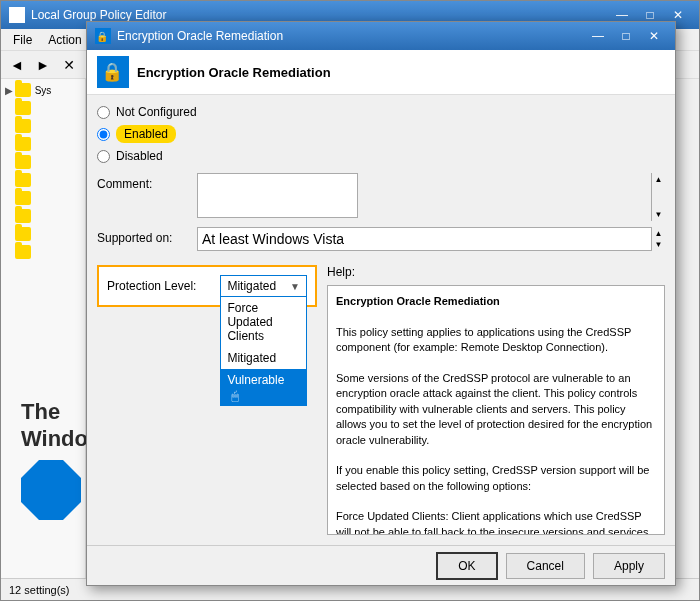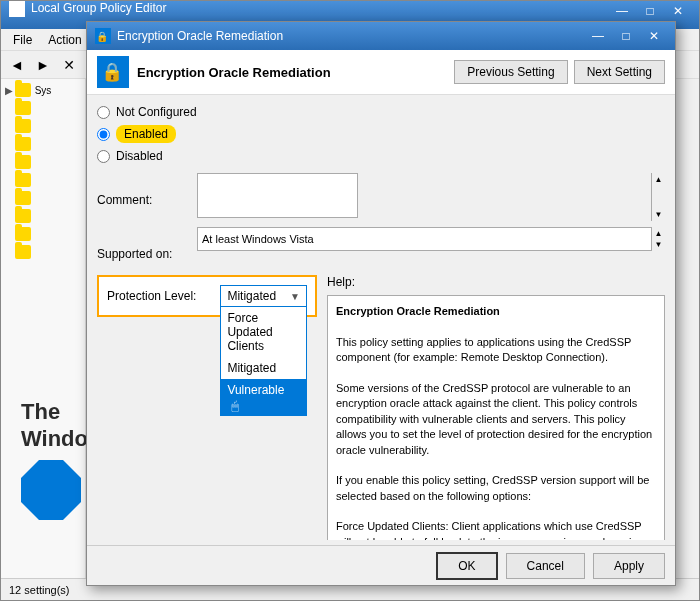--- a/index.html
+++ b/index.html
@@ -20,20 +20,21 @@
       width: 700px;
       height: 601px;
       background: #f0f0f0;
       border: 1px solid #888;
     }
 
     .outer-titlebar {
       background: linear-gradient(to bottom, #4a90d9, #2a6db5);
       height: 28px;
       display: flex;
+      align-items: center;
       padding: 0 8px;
       color: white;
       font-size: 12px;
       font-weight: normal;
     }
     .outer-titlebar .title-icon {
       width: 16px;
       height: 16px;
       background: #fff;
       margin-right: 6px;
@@ -236,38 +237,37 @@
     
     .form-row {
       display: flex;
       align-items: flex-start;
       margin-bottom: 6px;
     }
     .form-label {
       width: 100px;
       font-size: 12px;
       padding-top: 4px;
-      margin-top: 16px;
     }
     .comment-box {
       flex: 1;
       height: 45px;
       border: 1px solid #aaa;
       background: white;
       padding: 2px;
       font-size: 11px;
       resize: none;
     }
     .supported-box {
       flex: 1;
       height: 24px;
       border: 1px solid #aaa;
       background: white;
       padding: 2px 4px;
-      font-size: 11px;
+      font-size: 14px;
       display: flex;
       align-items: center;
     }
 
     
     .options-help {
       display: flex;
       gap: 10px;
       flex: 1;
     }
@@ -512,24 +512,20 @@
       <div class="dialog-titlebar-controls">
         <button class="titlebar-btn">—</button>
         <button class="titlebar-btn">□</button>
         <button class="titlebar-btn close">✕</button>
       </div>
     </div>
 
     <div class="dialog-header">
       <div class="dialog-header-icon">🔒</div>
       <div class="dialog-header-title">Encryption Oracle Remediation</div>
-      <div class="dialog-header-buttons">
-        <button class="dialog-header-btn">Previous Setting</button>
-        <button class="dialog-header-btn">Next Setting</button>
-      </div>
     </div>
 
     <div class="dialog-body">
 
       <div style="display:flex;gap:10px;margin-bottom:8px;flex-direction:column;">
 
         <div style="width:180px;flex-shrink:0;">
           <div class="radio-label">
             <input type="radio" name="config" style="">
             <span>Not Configured</span>

